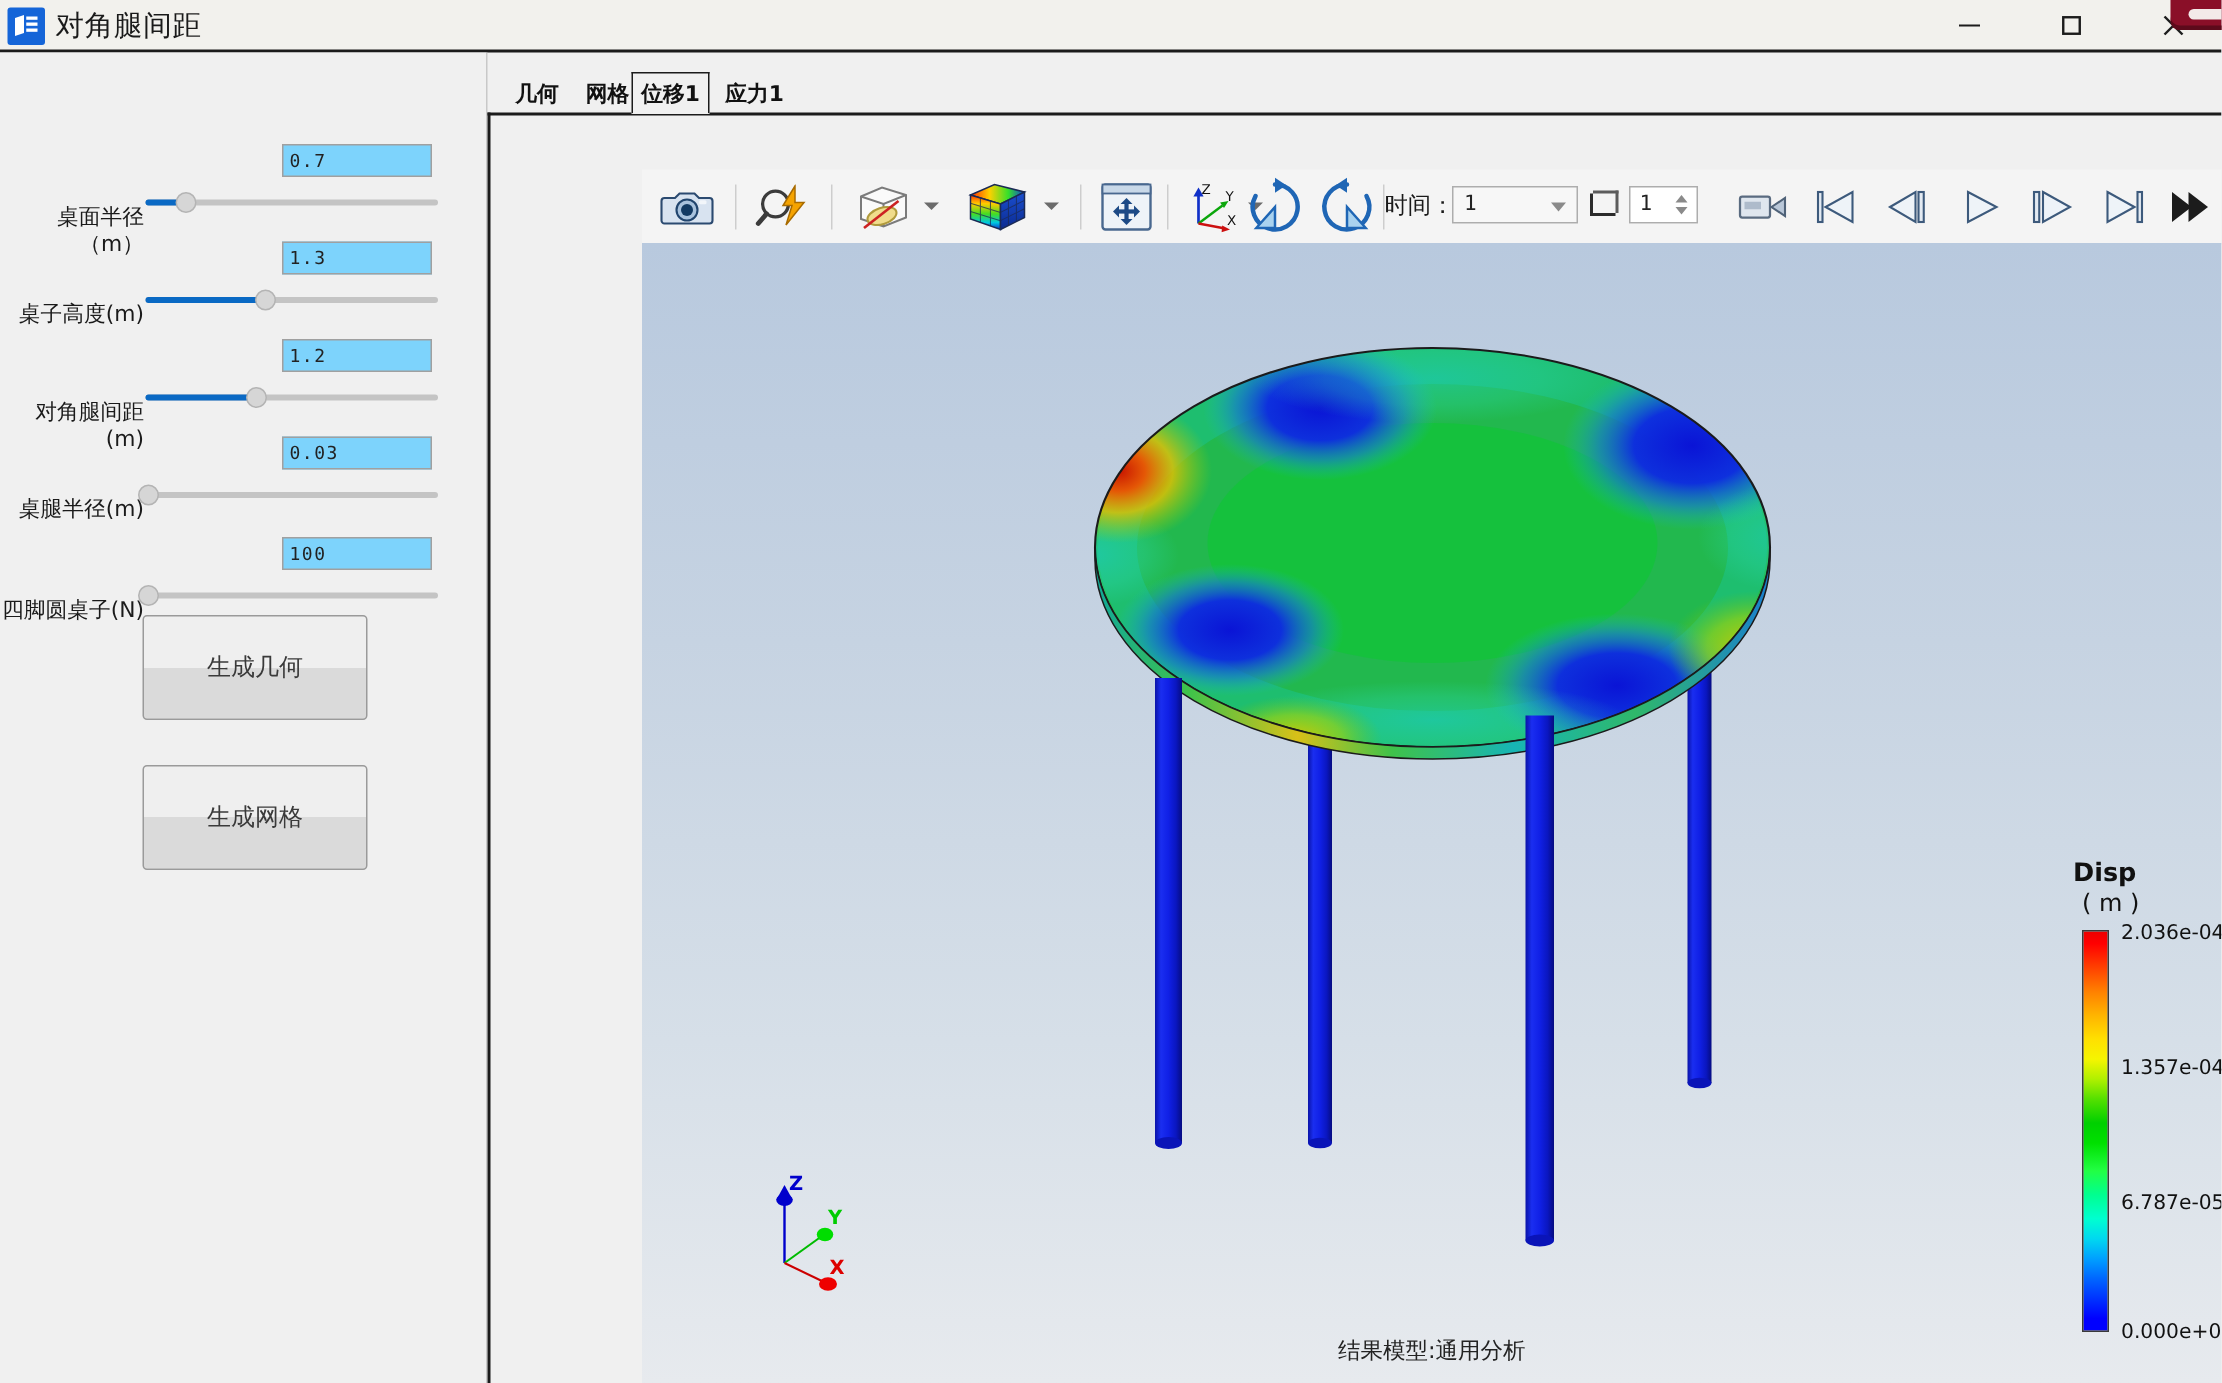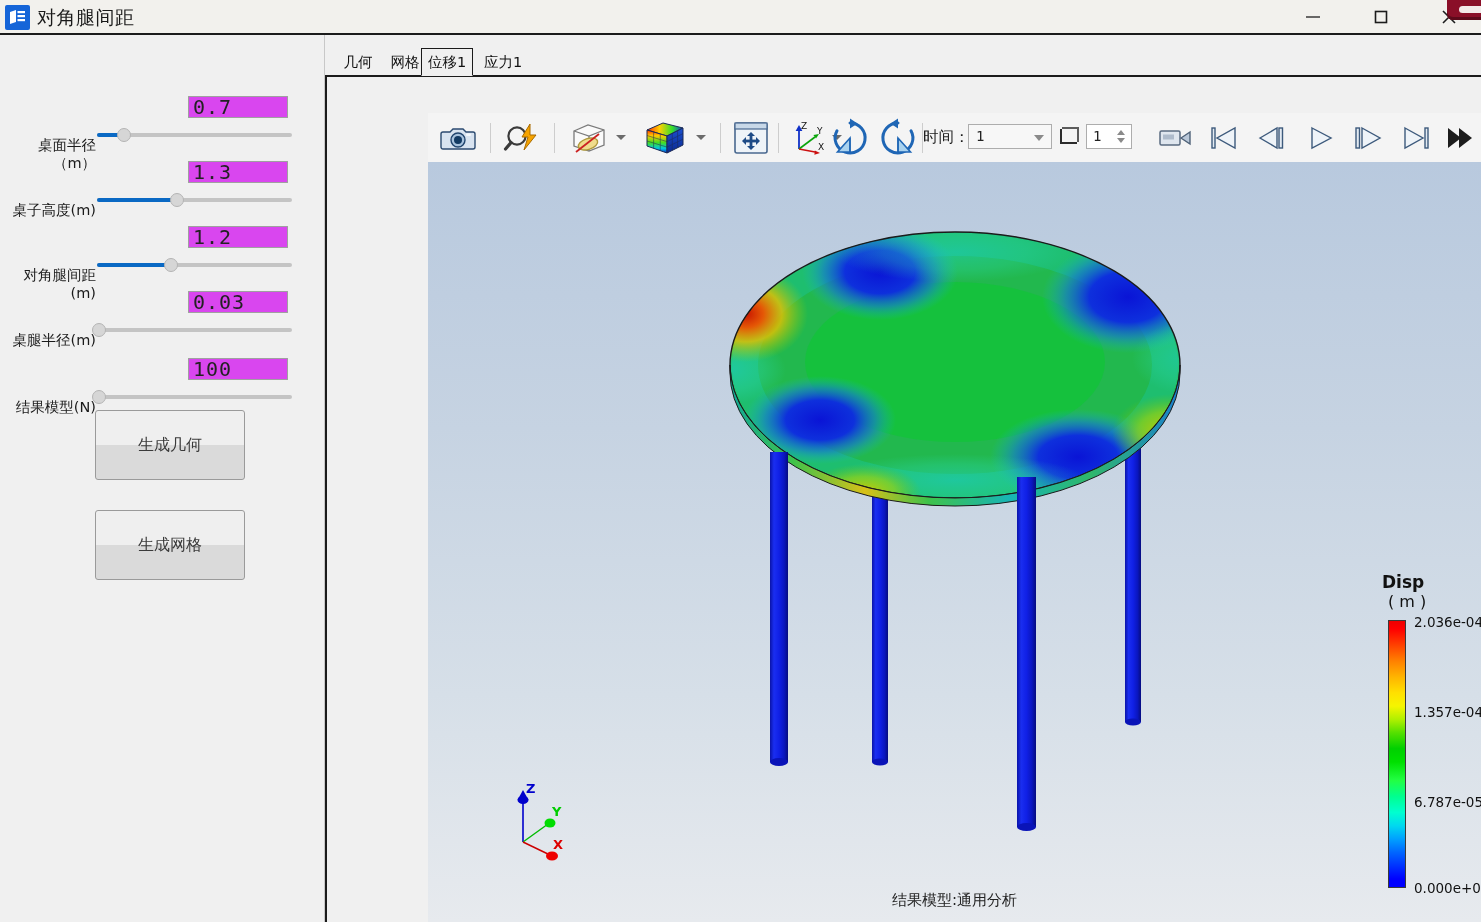--- a/index.html
+++ b/index.html
@@ -30,37 +30,37 @@
                background:#f3eae9;border-radius:4px;}
 
   
   .leftpanel{position:absolute;left:0;top:35px;width:324px;height:887px;background:#f0f0f0;}
   .panel-divider{position:absolute;left:324px;top:35px;width:1px;height:887px;background:#c8c8c8;}
 
   .param{position:absolute;left:0;width:324px;height:56px;}
   .param-label{position:absolute;left:0;top:0;width:96px;text-align:right;
                font-size:14.5px;color:#1a1a1a;font-family:"DejaVu Sans",sans-serif;line-height:18px;margin-top:36px;}
   .param-input{position:absolute;left:188px;top:-4px;width:100px;height:22px;
-               background:#d946ef;border:1px solid #a0a0a0;box-sizing:border-box;
-               font-size:20px;color:#222;padding:0 4px;line-height:20px;
+               background:#7dd3fc;border:1px solid #a0a0a0;box-sizing:border-box;
+               font-size:12px;color:#222;padding:0 4px;line-height:20px;
                font-family:"DejaVu Sans Mono","Liberation Mono",monospace;letter-spacing:1px;}
   .slider{position:absolute;left:97px;top:28px;width:195px;height:14px;}
   .slider-track{position:absolute;left:0;top:5px;width:195px;height:4px;background:#c4c4c4;border-radius:2px;}
   .slider-fill{position:absolute;left:0;top:5px;height:4px;background:#0a69c4;border-radius:2px;}
   .slider-thumb{position:absolute;top:0;width:14px;height:14px;border-radius:50%;
                 background:#d6d6d6;border:1px solid #b4b4b4;box-sizing:border-box;margin-left:-7px;}
 
   .actbtn{position:absolute;left:95px;width:150px;height:70px;box-sizing:border-box;
           border:1px solid #9a9a9a;border-radius:3px;
           background:linear-gradient(to bottom,#efefef 0%,#efefef 50%,#dadada 50%,#dadada 100%);
           font-size:16px;color:#3a3a3a;font-family:"DejaVu Sans",sans-serif;
           display:flex;align-items:center;justify-content:center;cursor:default;}
 
   
-  .tabbar{position:absolute;left:325px;top:48px;width:1156px;height:28px;}
+  .tabbar{position:absolute;left:325px;top:48px;width:1156px;height:28px;font-weight:bold;}
   .tab{position:absolute;top:0;height:28px;display:flex;align-items:center;justify-content:center;
        font-size:14.5px;color:#111;font-family:"DejaVu Sans",sans-serif;box-sizing:border-box;}
   .tab.active{background:#f0f0f0;border:1px solid #1b1b1b;border-bottom:1px solid #f0f0f0;z-index:3;}
 
   .tabpanel{position:absolute;left:325px;top:75px;width:1156px;height:847px;
             border-left:2px solid #1b1b1b;border-top:2px solid #1b1b1b;box-sizing:border-box;background:#f0f0f0;}
 
   
   .toolbar{position:absolute;left:428px;top:113px;width:1053px;height:49px;background:#f4f4f4;
            border-bottom:1px solid #d9d9d9;}
@@ -190,21 +190,21 @@
       <div class="param-label">桌腿半径(m)</div>
       <input class="param-input" value="0.03" style="">
       <div class="slider">
         <div class="slider-track"></div>
         <div class="slider-fill" style="width:1%"></div>
         <div class="slider-thumb" style="left:1%"></div>
       </div>
     </div>
 
     <div class="param" style="top:327px">
-      <div class="param-label">结果模型(N)</div>
+      <div class="param-label">四脚圆桌子(N)</div>
       <input class="param-input" value="100" style="">
       <div class="slider">
         <div class="slider-track"></div>
         <div class="slider-fill" style="width:1%"></div>
         <div class="slider-thumb" style="left:1%"></div>
       </div>
     </div>
 
     <div class="actbtn" style="top:475px">生成网格</div>
     <div class="actbtn" style="top:375px">生成几何</div>

